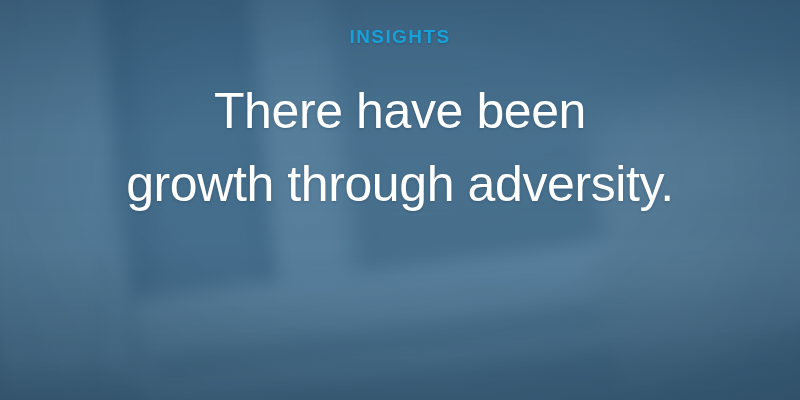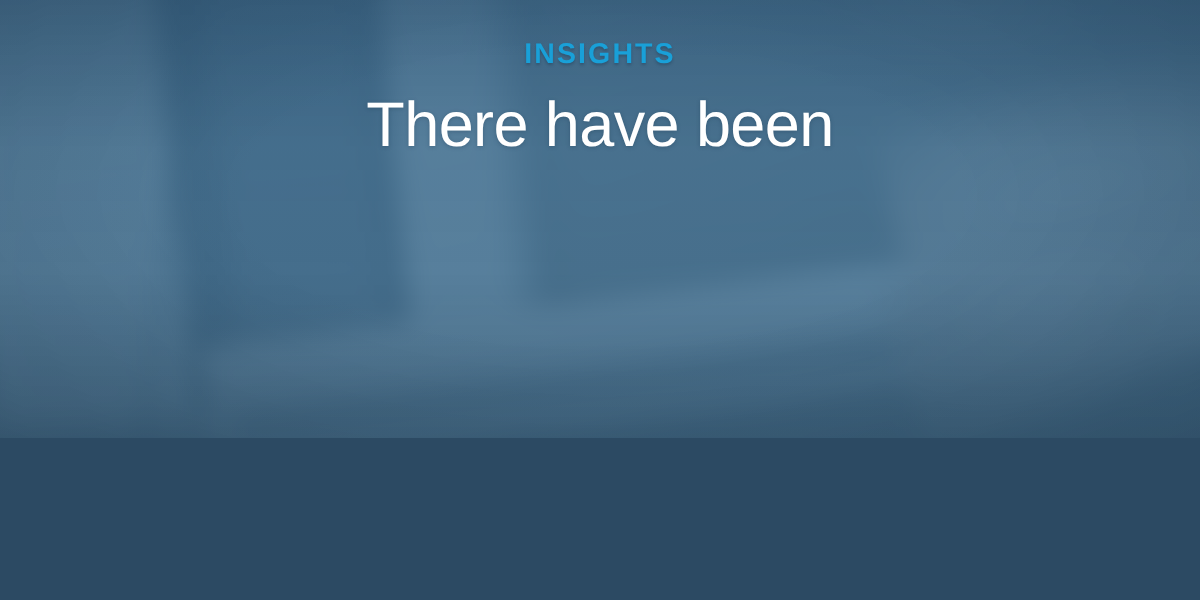--- a/index.html
+++ b/index.html
@@ -8,21 +8,21 @@
     padding: 0;
     background: #2c4a63;
   }
   body {
     font-family: "Liberation Sans", sans-serif;
   }
 
   .card {
     position: relative;
     width: 800px;
-    height: 292px;
+    height: 400px;
     overflow: hidden;
     background: #701a75;
   }
 
   
   .photo {
     position: absolute;
     inset: -40px;
     overflow: hidden;
     filter: blur(9px) saturate(0.75);
@@ -237,24 +237,25 @@
     font-size: 19px;
     font-weight: bold;
     letter-spacing: 1.4px;
     color: #19a0d8;
     line-height: 1;
     white-space: nowrap;
     text-shadow: 0 1px 2px rgba(12,40,62,0.30);
   }
 
   .headline {
+    margin-top: 29px;
     width: 740px;
     text-align: center;
     color: #ffffff;
-    font-size: 42px;
+    font-size: 50px;
     font-weight: 300;
     line-height: 73px;
     letter-spacing: -0.4px;
     text-shadow: 0 1px 3px rgba(18,44,66,0.28);
   }
   .headline .ln {
     display: block;
     white-space: nowrap;
   }
 </style>
@@ -283,16 +284,17 @@
   <div class="tint"></div>
   <div class="tint2"></div>
   <div class="vignette"></div>
 
   <div class="content">
 
     <div class="eyebrow">INSIGHTS</div>
 
     <div class="headline">
       <span class="ln">There have been</span>
+      <span class="ln">growth through adversity.</span>
     </div>
 
   </div>
 </div>
 
 </body></html>

